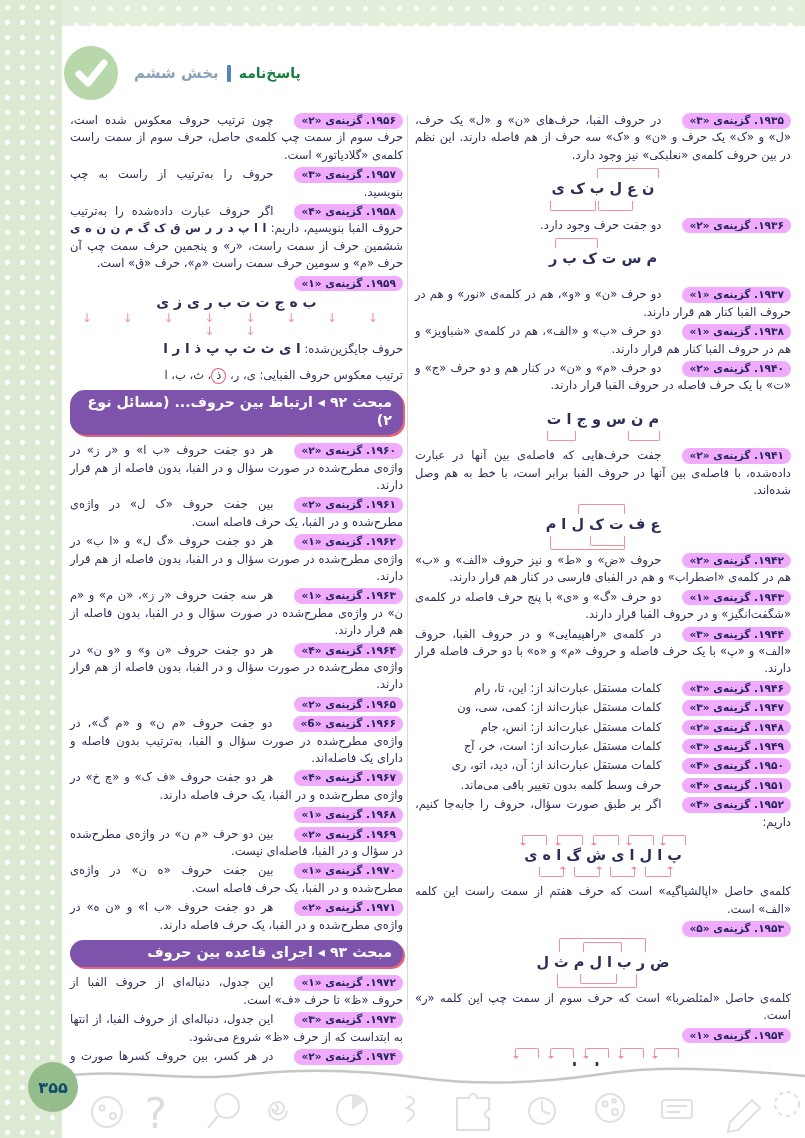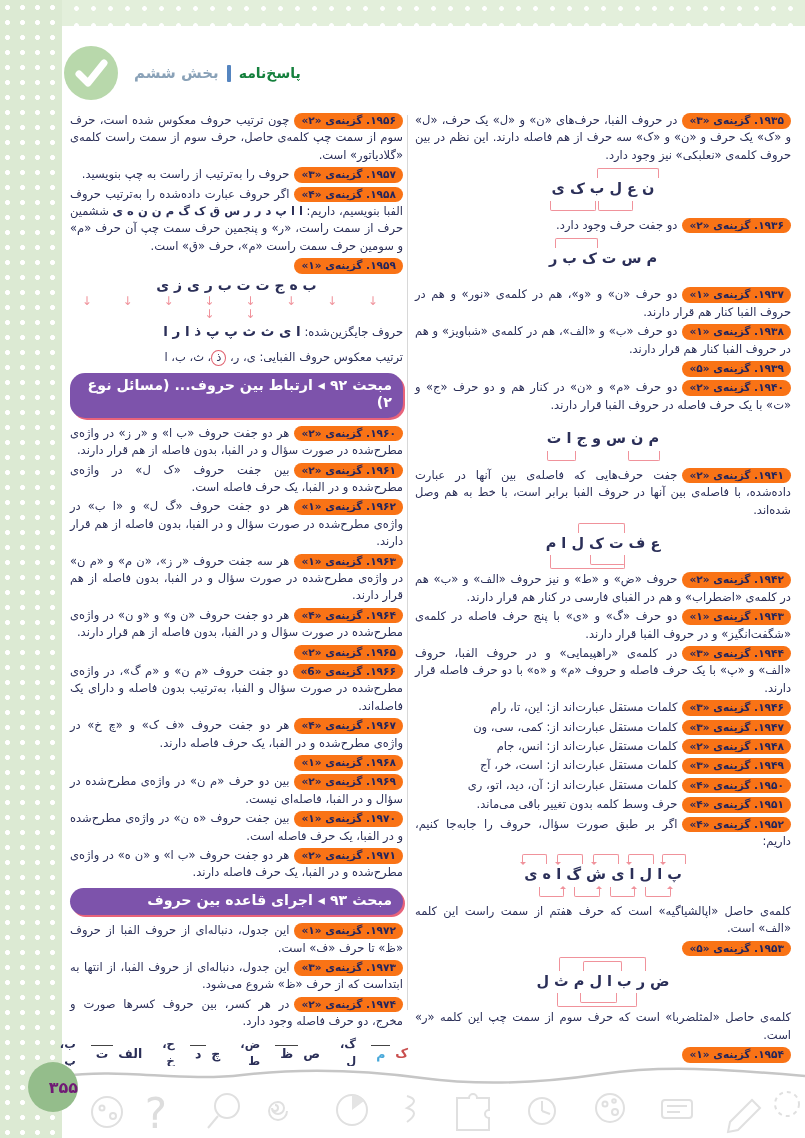--- a/index.html
+++ b/index.html
@@ -21,22 +21,22 @@
   .logo{width:54px;height:54px;border-radius:50%;background:#b8d8ab;display:flex;align-items:center;justify-content:center;}
   .brand .sec{margin-left:16px;font-size:15px;font-weight:bold;color:#8aa2b8;}
   .brand .bar{width:4px;height:17px;background:#5585c0;margin:0 8px;border-radius:1px;}
   .brand .ans{font-size:14px;font-weight:bold;color:#15803d;}
   
   .col{position:absolute;top:112px;font-size:11.5px;line-height:17.4px;color:#2b2f58;text-align:justify;}
   .col-r{right:14px;width:376px;}
   .col-l{left:70px;width:333px;}
   .divider{position:absolute;left:407px;top:115px;width:1px;height:895px;background:#d8d8d8;}
   .it{margin:0 0 2px;}
-  .badge{display:inline-block;background:#f97316;color:#23255c;border-radius:9px;
-    padding:0 7px 1px;font-size:10.6px;font-weight:bold;line-height:14.5px;margin-left:5px;white-space:nowrap;}
+  .badge{display:inline-block;background:#f0abfc;color:#23255c;border-radius:9px;
+    padding:0 7px 1px;font-size:10.6px;font-weight:bold;line-height:14.5px;margin-left:21px;white-space:nowrap;}
   .topic{background:#7d53ab;color:#fff;border-radius:15px;padding:4px 11px 6px;
     font-size:14.2px;font-weight:bold;margin:6px 0 7px;box-shadow:2px 2px 0 #e8637a;text-align:right;}
   .ls{letter-spacing:4px;font-weight:bold;}
   
   .diag{position:relative;width:max-content;margin:3px auto 5px;padding:13px 6px;}
   .dl{font-size:14.5px;font-weight:bold;color:#2b2f58;letter-spacing:7px;white-space:nowrap;}
   .bk{position:absolute;height:9px;border:1.4px solid #f0929b;}
   .bk.top{top:1px;border-bottom:none;border-radius:2px 2px 0 0;}
   .bk.bot{bottom:1px;border-top:none;border-radius:0 0 2px 2px;}
   .bk.tall{height:13px;top:-3px;}
@@ -55,22 +55,22 @@
   .frac{display:inline-flex;flex-direction:row;align-items:center;font-size:12.5px;line-height:15px;}
   .frac .b{border-top:1.3px solid #444;padding:0 5px;}
   .frac .t{padding:0 5px;}
   .red{color:#c94f4f;}
   .blue{color:#45a7d9;}
   .seq{font-weight:bold;}
   .seq .sb{color:#45a7d9;}
   .seq .sr{color:#e0606e;}
   
   .pageno{position:absolute;left:28px;top:1062px;width:50px;height:50px;border-radius:50%;
-    background:#94bd8b;color:#701a75;font-weight:bold;font-size:16px;
-    display:flex;align-items:center;justify-content:flex-start;z-index:6;}
+    background:#94bd8b;color:#0c4a6e;font-weight:bold;font-size:16px;
+    display:flex;align-items:center;justify-content:center;z-index:6;}
   .doodles{position:absolute;left:62px;right:0;top:1066px;height:72px;background:#fff;z-index:3;}
 </style>
 </head>
 <body>
 
 <div class="dots-strip"></div>
 <div class="panel"></div>
 
 <div class="brand">
   <div class="logo">
@@ -93,21 +93,20 @@
     <i class="bk bot" style="left:4%;width:38%"></i>
     <i class="bk bot" style="left:46%;width:28%"></i>
   </div>
   <p class="it"><span class="badge">۱۹۳۶. گزینه‌ی «۲»</span><span>دو جفت حرف وجود دارد.</span></p>
   <div class="diag">
     <i class="bk top" style="left:10%;width:34%"></i>
     <span class="dl">م س ت ک ب ر</span>
   </div>
   <p class="it"><span class="badge">۱۹۳۷. گزینه‌ی «۱»</span><span>دو حرف «ن» و «و»، هم در کلمه‌ی «نور» و هم در حروف الفبا کنار هم قرار دارند.</span></p>
   <p class="it"><span class="badge">۱۹۳۸. گزینه‌ی «۱»</span><span>دو حرف «ب» و «الف»، هم در کلمه‌ی «شباویز» و هم در حروف الفبا کنار هم قرار دارند.</span></p>
-  <p class="it"><span class="badge">۱۹۳۹. گزینه‌ی «۵»</span></p>
   <p class="it"><span class="badge">۱۹۴۰. گزینه‌ی «۲»</span><span>دو حرف «م» و «ن» در کنار هم و دو حرف «ج» و «ت» با یک حرف فاصله در حروف الفبا قرار دارند.</span></p>
   <div class="diag">
     <span class="dl">م ن س و ج ا ت</span>
     <i class="bk bot" style="left:5%;width:22%"></i>
     <i class="bk bot" style="left:70%;width:24%"></i>
   </div>
   <p class="it"><span class="badge">۱۹۴۱. گزینه‌ی «۲»</span><span>جفت حرف‌هایی که فاصله‌ی بین آنها در عبارت داده‌شده، با فاصله‌ی بین آنها در حروف الفبا برابر است، با خط به هم وصل شده‌اند.</span></p>
   <div class="diag">
     <i class="bk top" style="left:30%;width:36%"></i>
     <span class="dl">ع ف ت ک ل ا م</span>

